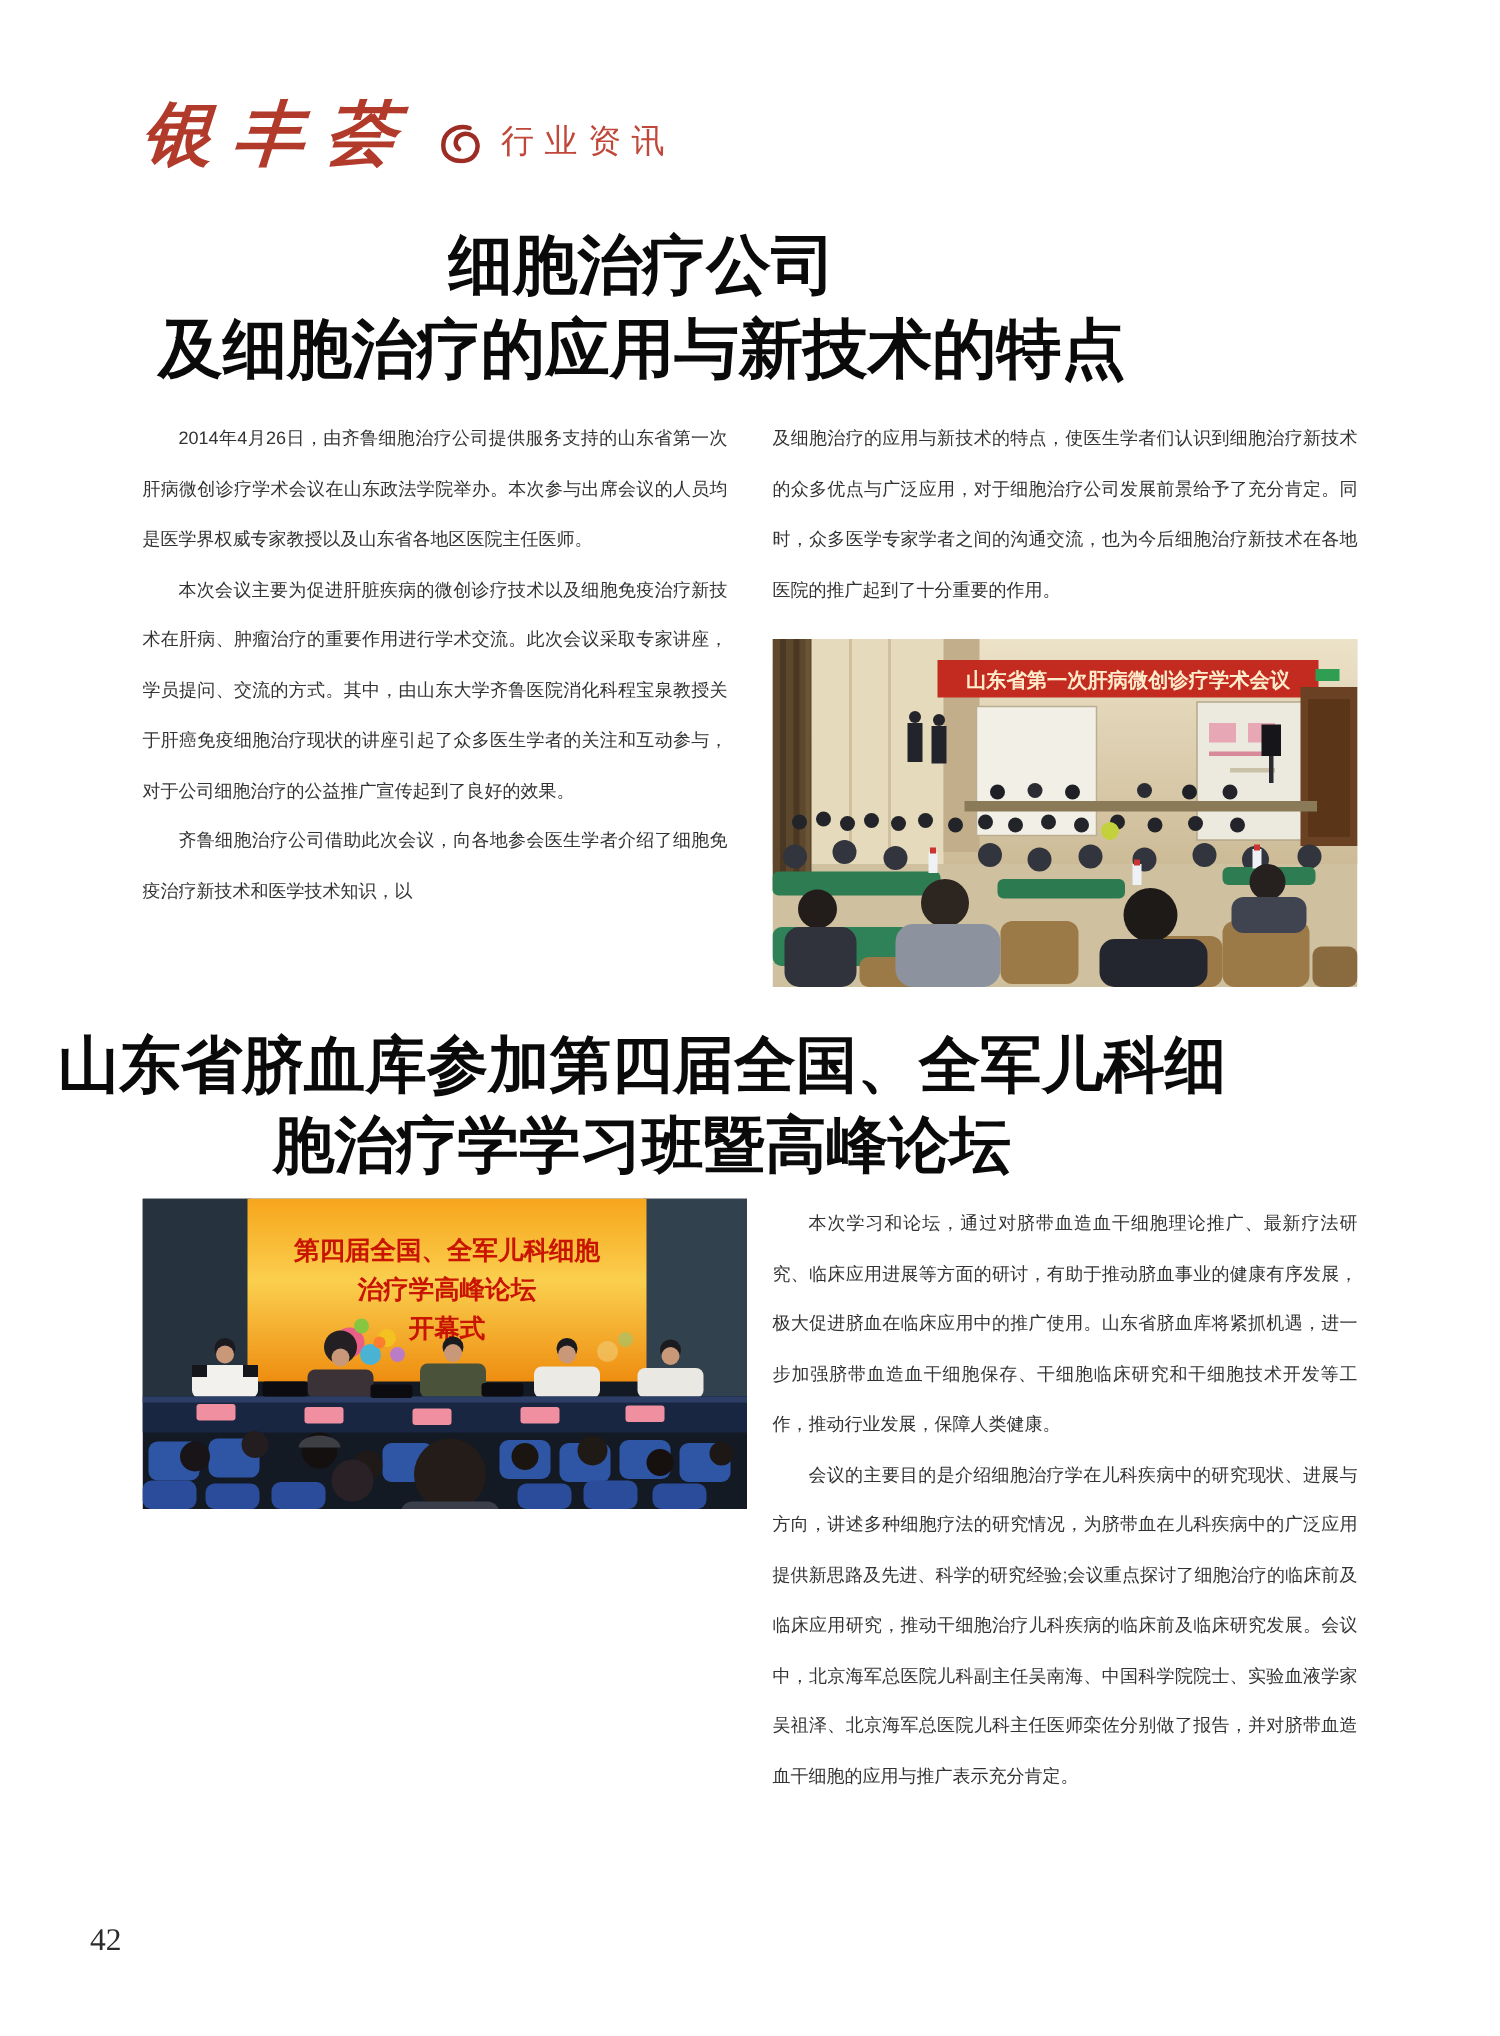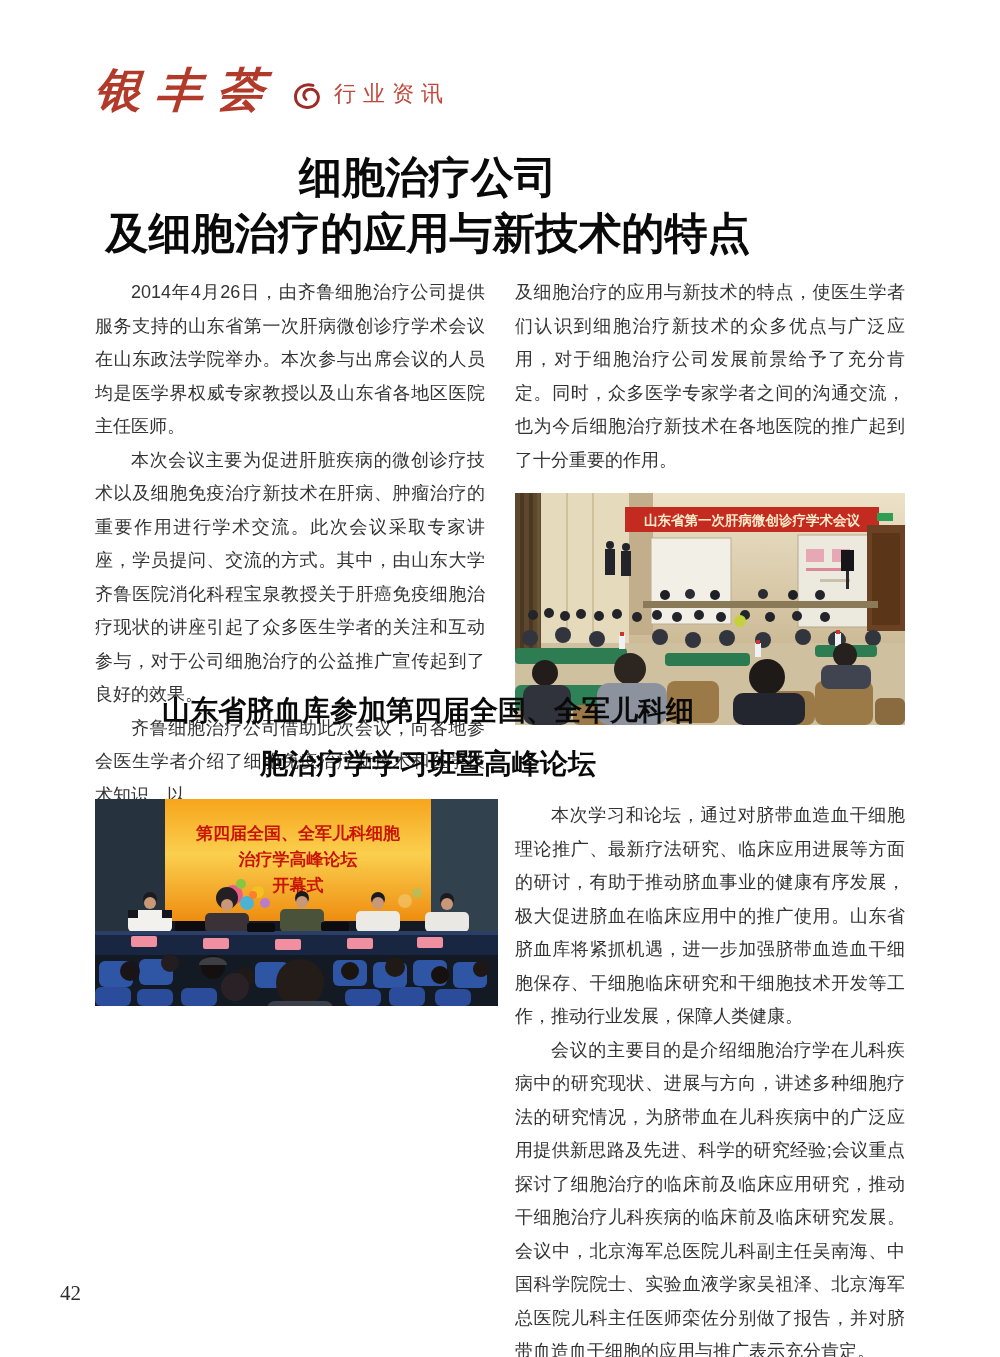--- a/index.html
+++ b/index.html
@@ -37,32 +37,32 @@
   
   .headline{
     position:absolute;left:0;width:856px;
     text-align:center;
     font-family:"Liberation Serif", serif;
     font-weight:900;
     color:#0a0a0a;
     margin:0;
   }
   .headline-1{top:150px;font-size:43px;line-height:56px;}
-  .headline-2{top:684px;font-size:28px;line-height:53px;}
+  .headline-2{top:684px;font-size:41px;line-height:53px;}
   
   .cols{
     position:absolute;left:95px;width:810px;
     display:flex;gap:30px;
   }
   .cols-a1{top:276px;}
   .cols-a2{top:799px;}
   .col{width:390px;}
   .col p{
     margin:0;
-    font-size:18px;
+    font-size:12px;
     line-height:33.5px;
     text-align:justify;
     color:#333333;
     text-indent:2em;
   }
   .col p.noindent{text-indent:0;}
   
   figure{margin:0;padding:0;line-height:0;}
   .photo-1{margin-top:16px;text-align:center;}
   .photo-2{}

